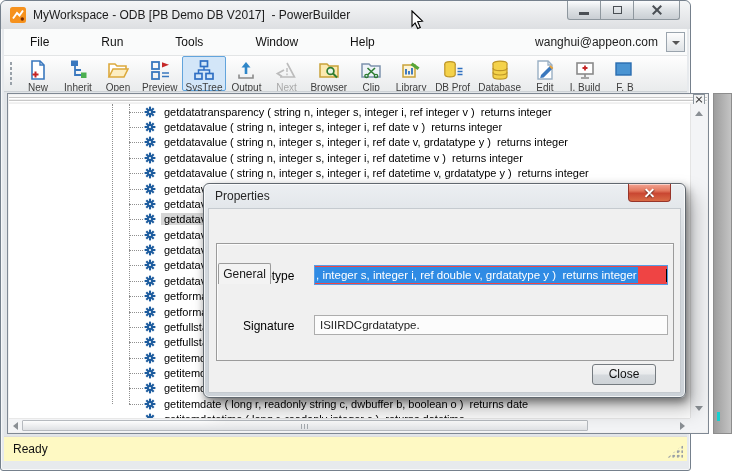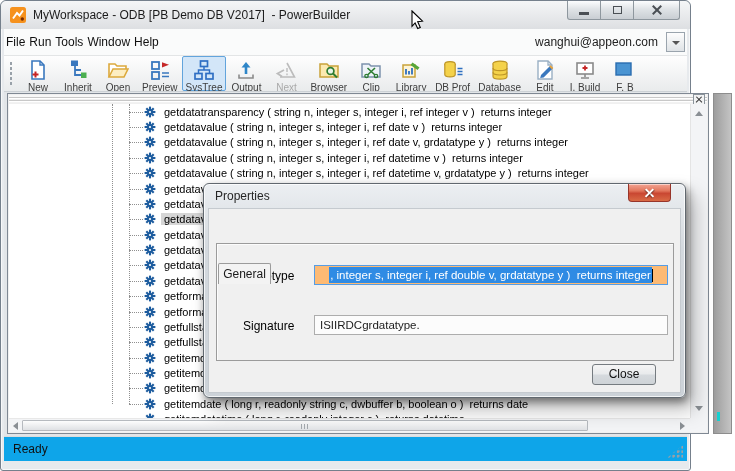--- a/index.html
+++ b/index.html
@@ -17,21 +17,21 @@
     background:linear-gradient(#fcfdfe,#dfe3e6 45%,#c9ced3);display:flex;align-items:center;justify-content:center;}
   .cap-btn:first-child{border-radius:0 0 0 3px;}
   .cap-btn.close{width:47px;border-radius:0 0 3px 0;}
   .glyph-min{width:10px;height:3px;background:#4a4f54;margin-top:6px;}
   .glyph-max{width:9px;height:8px;border:1.5px solid #4a4f54;}
   .glyph-x{position:relative;width:10px;height:10px;}
   .glyph-x::before,.glyph-x::after{content:"";position:absolute;left:-1px;top:4px;width:12px;height:2px;background:#4a4f54;}
   .glyph-x::before{transform:rotate(45deg);} .glyph-x::after{transform:rotate(-45deg);}
   
   .menubar{position:absolute;left:3px;right:3px;top:28px;height:26px;background:#fafbfb;display:flex;align-items:center;}
-  .menu-item{font-size:12px;color:#111;padding:5px 2px;}
+  .menu-item{font-size:12px;color:#111;padding:5px 26px;}
   .account{margin-left:auto;font-size:12px;color:#222;}
   .account-drop{width:19px;height:20px;margin:0 2px 0 8px;border:1px solid #9aa4ad;
     background:linear-gradient(#fdfdfd,#dfe3e6);position:relative;}
   .account-drop::after{content:"";position:absolute;left:5px;top:8px;border-left:4px solid transparent;
     border-right:4px solid transparent;border-top:4px solid #555;}
   
   .toolbar{position:absolute;left:3px;right:3px;top:54px;height:37px;display:flex;align-items:stretch;
     background:linear-gradient(#fefefe,#e9ebec);border-top:1px solid #e3e5e6;border-bottom:1px solid #ccd1d5;
     padding-left:4px;overflow:hidden;}
   .tb-grip{width:7px;margin:5px 3px 5px 0;background-image:radial-gradient(circle at 3px 2.5px,#99a1a9 1.2px,transparent 1.5px);
@@ -71,21 +71,21 @@
   .arr.right{right:5px;top:3px;border-top:4.5px solid transparent;border-bottom:4.5px solid transparent;border-left:5px solid #8a8f94;}
   .hthumb{position:absolute;left:13px;top:1px;width:566px;height:11px;border:1px solid #b6babf;border-radius:1px;
     background:linear-gradient(#fdfdfd,#dfe1e4);}
   .hthumb .gripmarks{position:absolute;left:50%;top:2.5px;width:9px;height:5px;margin-left:-4px;
     background:repeating-linear-gradient(90deg,#a4a9ae 0 1px,transparent 1px 3px);}
   .sbcorner{position:absolute;right:0;bottom:0;width:17px;height:14px;background:#f3f4f6;}
   .right-strip{position:absolute;left:709px;width:19px;top:1px;bottom:2px;border:1px solid #8d8d8d;
     background:linear-gradient(90deg,#9d9d9d,#c4c4c4);}
   .teal-tick{position:absolute;left:3px;bottom:12px;width:3px;height:9px;background:#17d0d0;}
   
-  .statusbar{position:absolute;left:3px;right:3px;bottom:9px;height:25px;background:#0ea5e9;
+  .statusbar{position:absolute;left:3px;right:3px;bottom:9px;height:25px;background:#fef9c3;
     border-top:1px solid #dcdcdc;font-size:12px;color:#111;line-height:24px;padding-left:9px;}
   .resize-grip{position:absolute;right:4px;bottom:3px;width:16px;height:13px;
     background-image:radial-gradient(circle at 2px 2px,#9aa0a6 1.3px,transparent 1.6px);background-size:4.5px 4.5px;
     clip-path:polygon(100% 0,100% 100%,0 100%);}
   
   .dialog{position:absolute;left:202px;top:182px;width:483px;height:215px;z-index:10;
     border:1px solid #61686f;border-radius:6px;
     background:linear-gradient(#eceff2,#d4d9de 30%,#ccd2d8);
     box-shadow:inset 0 0 0 1px rgba(255,255,255,.75),2px 4px 9px rgba(0,0,0,.45),9px 12px 20px rgba(0,0,0,.25);}
   .dlg-title{position:absolute;left:11px;top:5px;font-size:12px;color:#262626;}
@@ -97,21 +97,21 @@
     box-shadow:0 1px 1px rgba(0,0,0,.4);}
   .dlg-x::before{transform:rotate(45deg);} .dlg-x::after{transform:rotate(-45deg);}
   .dlg-client{position:absolute;left:4px;right:4px;top:24px;bottom:4px;background:#f0f0f0;border:1px solid #c5cacf;}
   .tab{position:absolute;left:9px;top:14px;width:53px;height:21px;background:#f3f3f3;border:1px solid #9b9b9b;
     border-bottom:none;border-radius:2px 2px 0 0;font-size:12px;color:#1a1a1a;text-align:center;line-height:21px;z-index:2;margin-top:40px;}
   .tabpage{position:absolute;left:7px;right:6px;top:34px;height:118px;border:1px solid #9b9b9b;background:#f0f0f0;
     box-shadow:inset 1px 1px 0 #fcfcfc;}
   .fld-label{position:absolute;left:26px;font-size:12px;color:#000000;}
   .proto-label{top:25px;} .sig-label{top:75px;}
   .field{position:absolute;left:97px;right:5px;height:20px;display:flex;align-items:center;overflow:hidden;font-size:11.5px;}
-  .proto-field{top:21px;background:#fdba74;border:1px solid #569de5;justify-content:center;}
+  .proto-field{top:21px;background:#ef4444;border:1px solid #569de5;justify-content:space-between;}
   .sel-text{background:#2f8be4;color:#fff;padding:2px 1px;white-space:pre;}
   .caret{width:1px;height:13px;background:#000;}
   .sig-field{top:71px;background:#fcfcfc;border:1px solid #adadad;padding-left:5px;color:#1c1c1c;white-space:pre;}
   .dlg-closebtn{position:absolute;right:24px;bottom:7px;width:64px;height:21px;border:1px solid #757b80;border-radius:3px;
     background:linear-gradient(#f5f5f5,#e8eaec 48%,#d6dade 52%,#ced3d7);font-size:12px;color:#111;
     text-align:center;line-height:19px;}
   .cursor{position:absolute;left:410px;top:9px;width:14px;height:21px;z-index:20;}
 </style>
 </head>
 <body>

